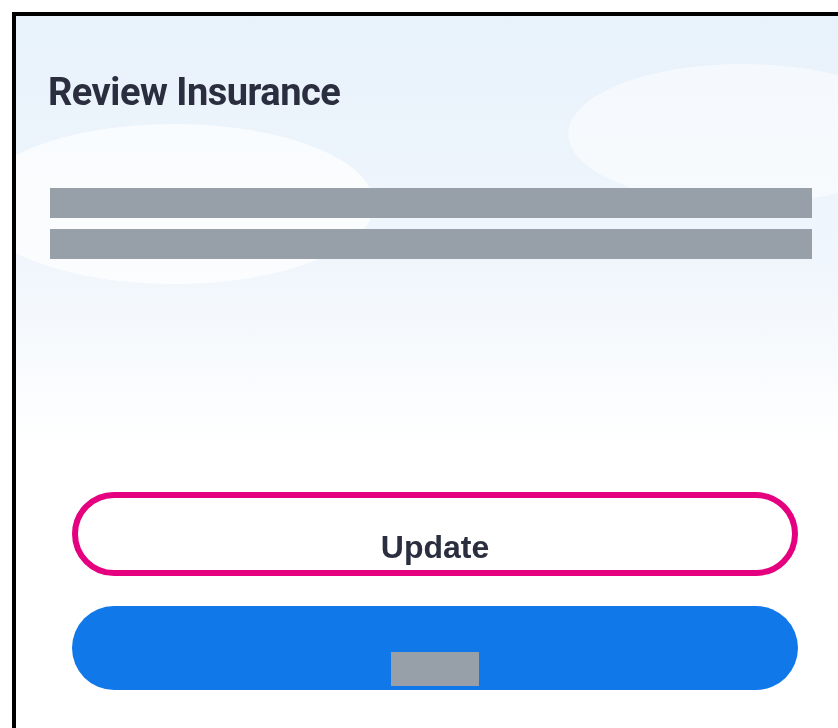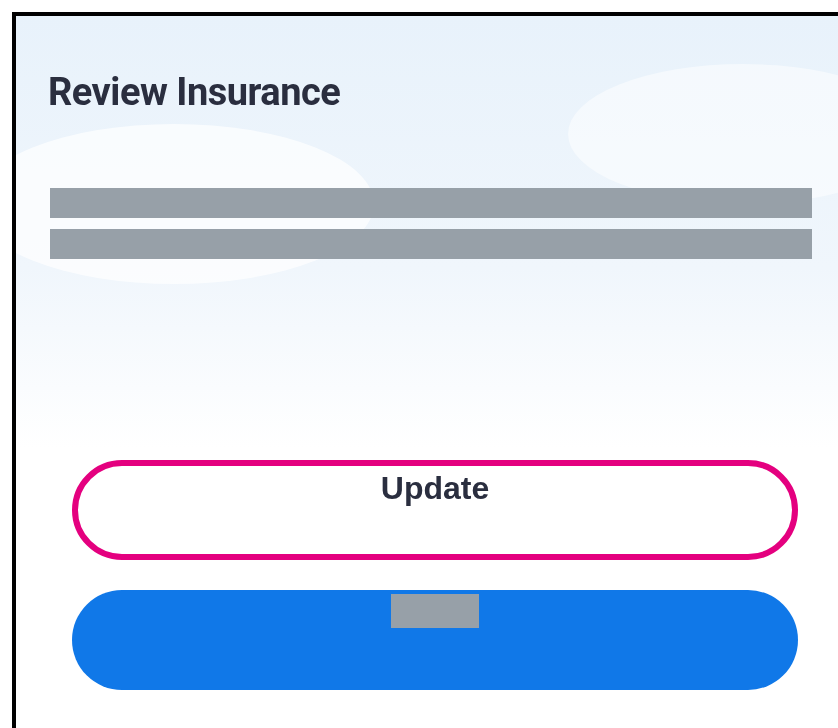--- a/index.html
+++ b/index.html
@@ -78,26 +78,26 @@
       position: absolute;
       bottom: 38px;
       left: 48px;
       right: 48px;
       display: flex;
       flex-direction: column;
       gap: 22px;
     }
     .btn {
       width: 100%;
-      height: 100px;
+      height: 84px;
       border-radius: 52px;
       font-size: 32px;
       font-weight: 600;
       display: flex;
-      align-items: flex-start;
+      align-items: flex-end;
       justify-content: center;
       cursor: pointer;
       border: none;
       outline: none;
     }
     .btn-update {
       background: #ffffff;
       color: #2a2e3f;
       border: 6px solid #e4007f;
     }

